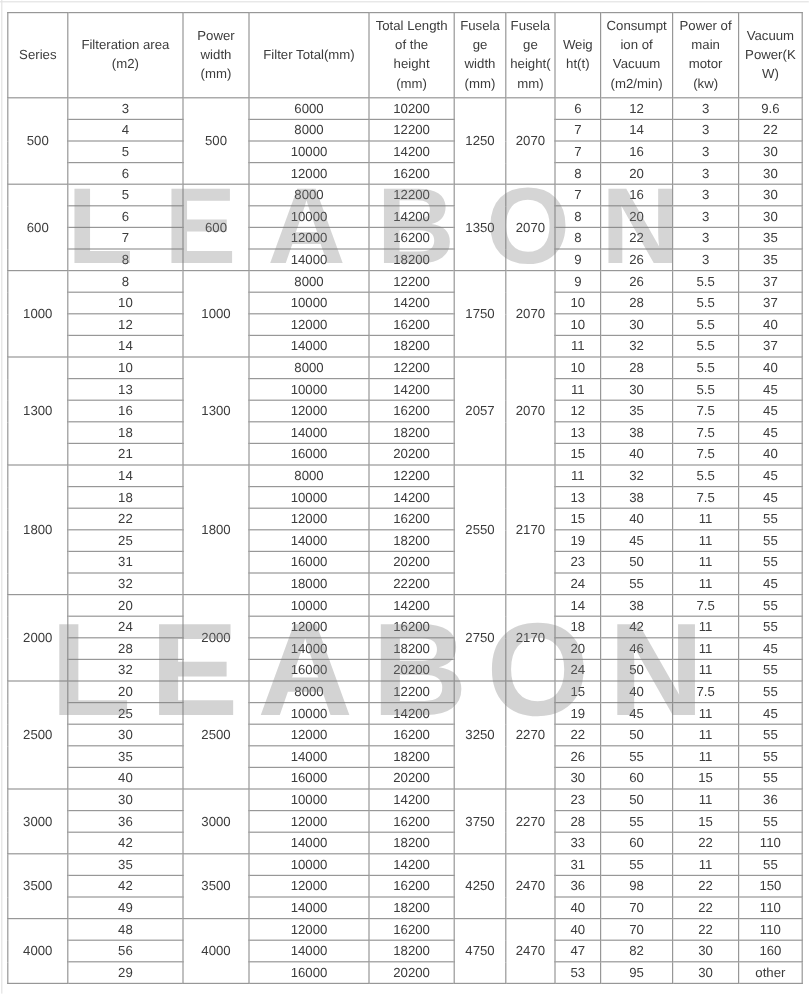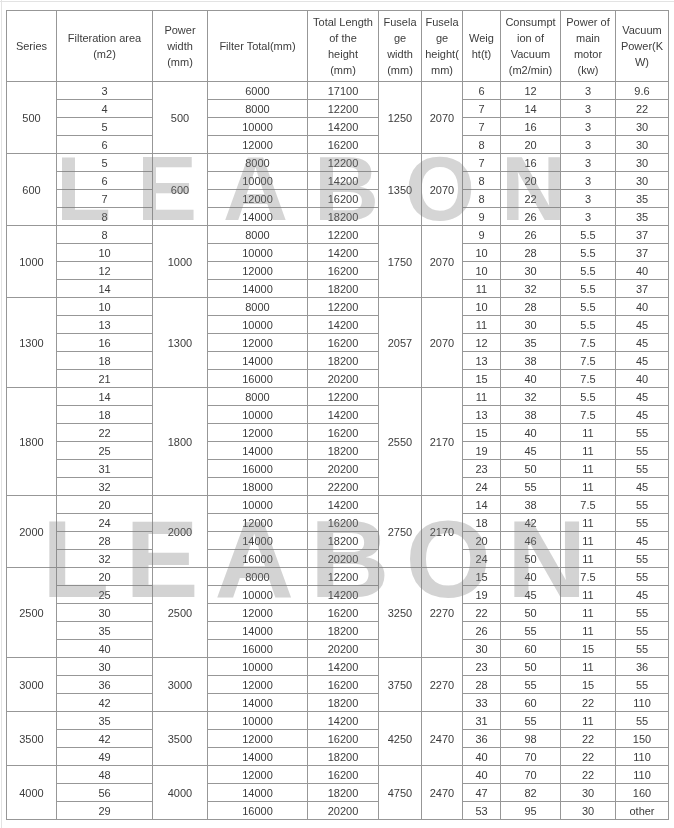--- a/index.html
+++ b/index.html
@@ -93,21 +93,21 @@
 Power(K
 W)</th>
       </tr>
   </thead>
   <tbody>
       <tr>
         <td rowspan="4">500</td>
         <td>3</td>
         <td rowspan="4">500</td>
         <td>6000</td>
-        <td>17100</td>
+        <td>10200</td>
         <td rowspan="4">1250</td>
         <td rowspan="4">2070</td>
         <td>6</td>
         <td>12</td>
         <td>3</td>
         <td>9.6</td>
       </tr>
       <tr>
         <td>4</td>
         <td>8000</td>

